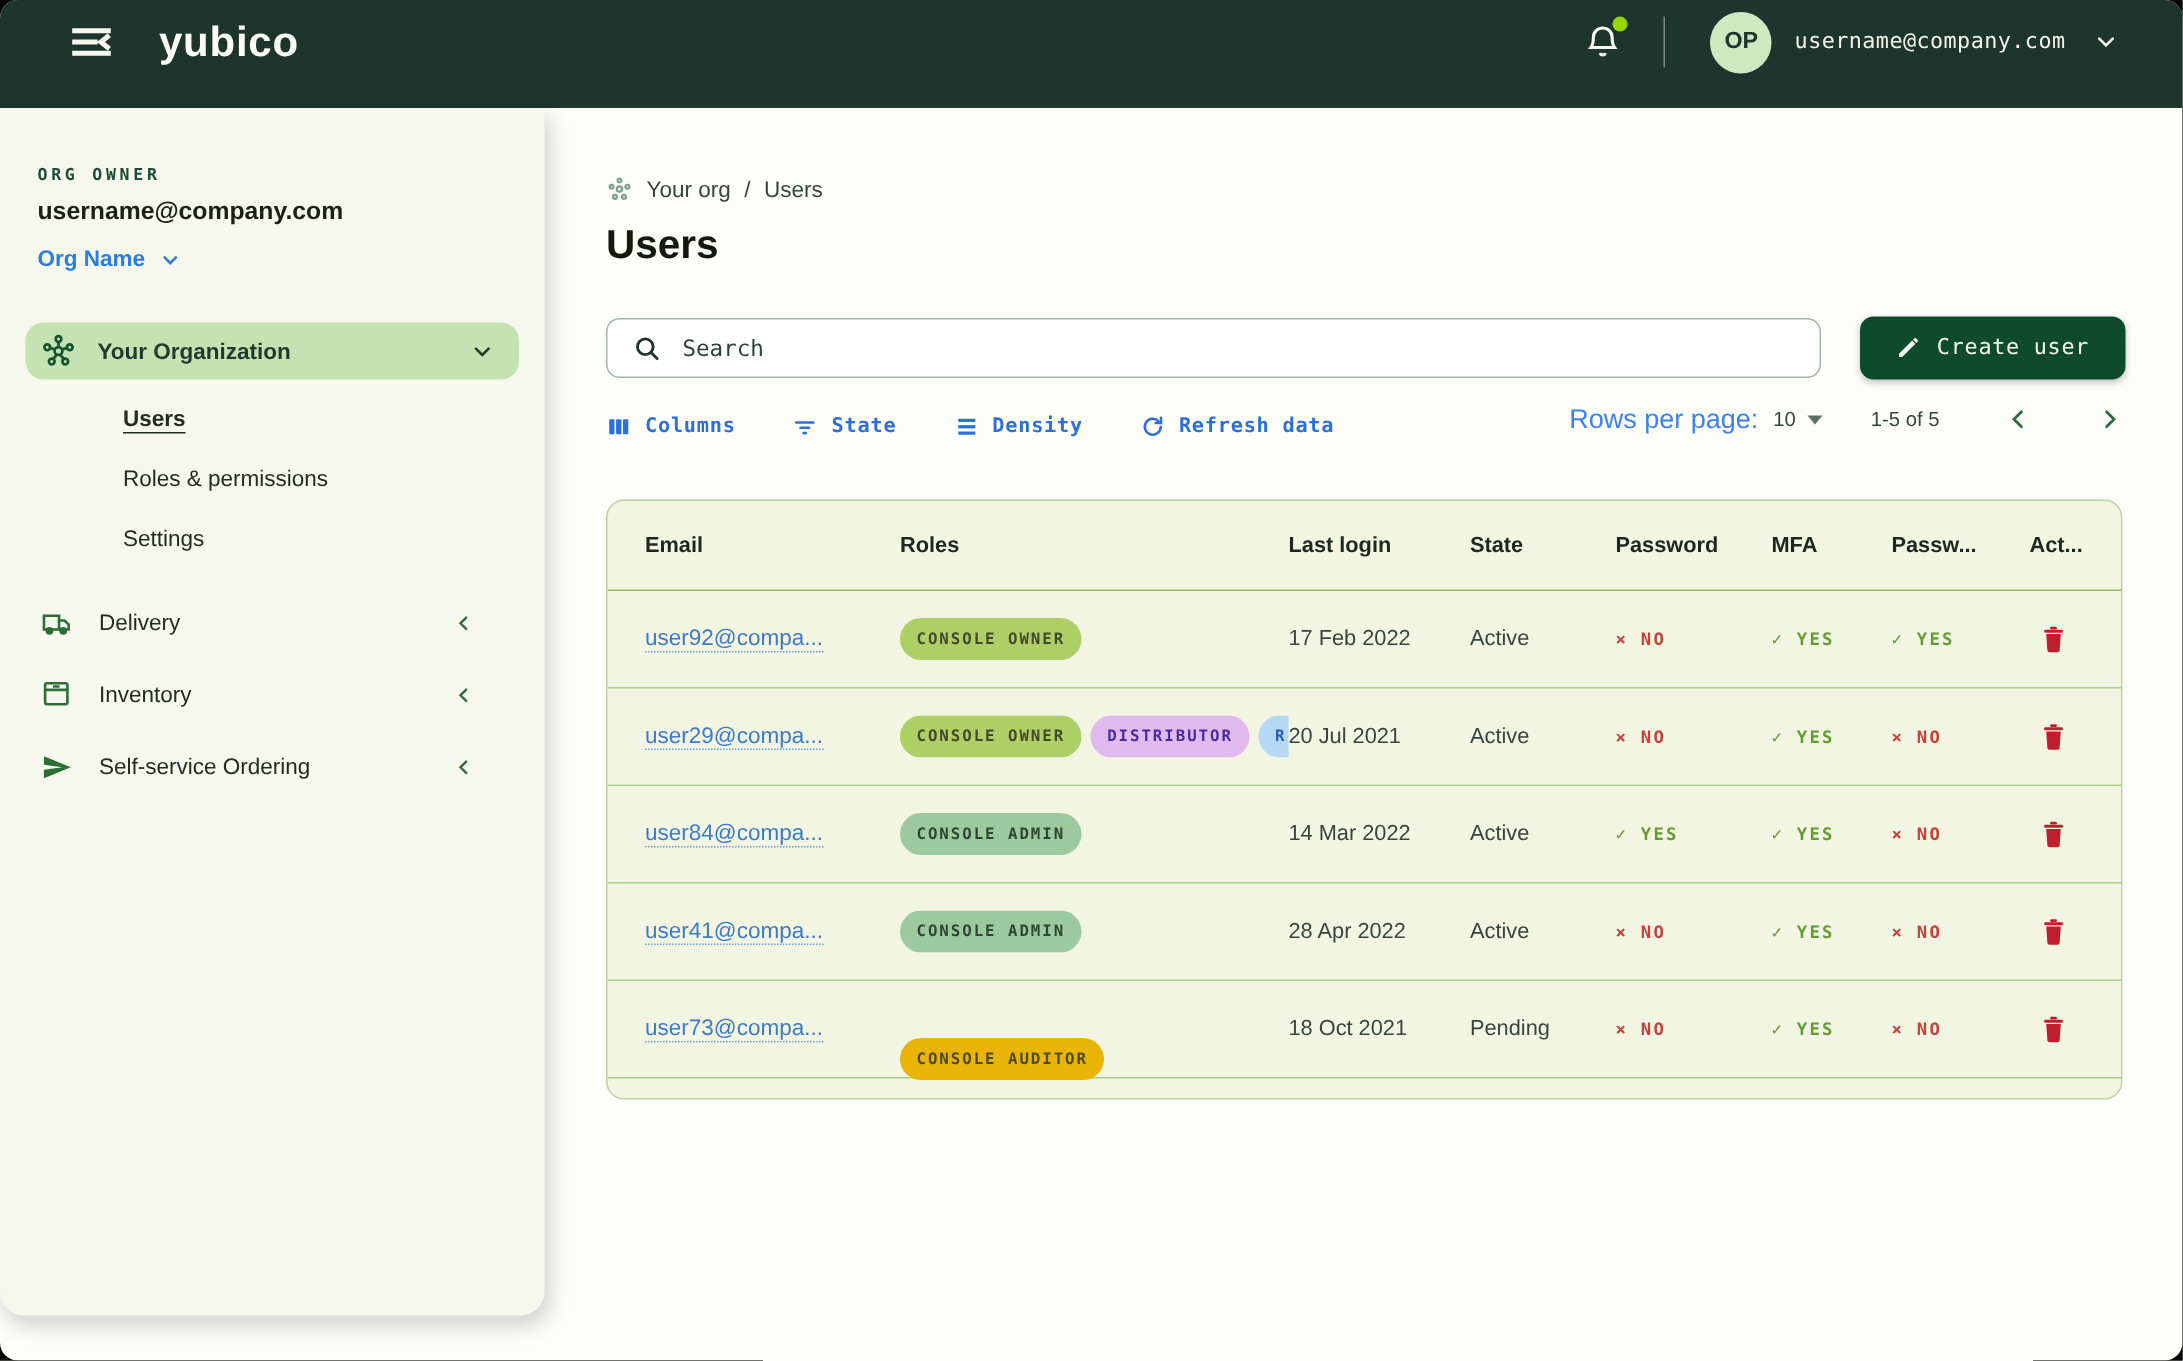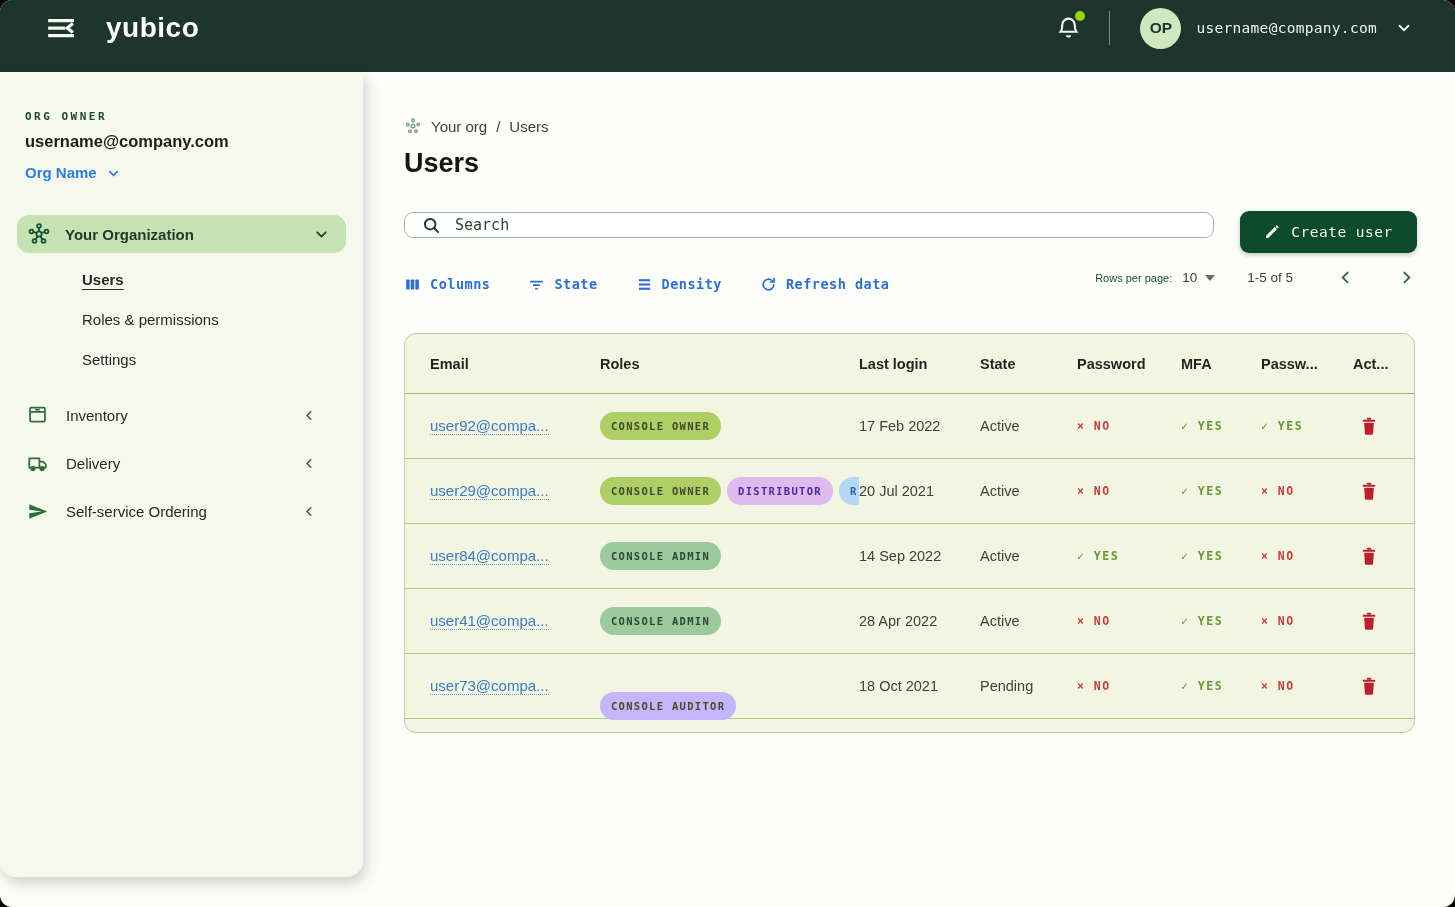--- a/index.html
+++ b/index.html
@@ -37,51 +37,51 @@
   .nav-row .collapse-caret { margin-left:auto; color:#2d6e36; display:flex; padding-right:22px; }
   .nav-gap { height:12px; }
 
   
   .main { position:absolute; left:404px; top:72px; right:0; bottom:0; }
   .breadcrumb { position:absolute; left:0; top:45px; display:flex; align-items:center; gap:9px; font-size:15px; color:#33463c; }
   .breadcrumb .bc-icon { width:18px; height:18px; color:#7fa38c; display:flex; }
   .bc-link { cursor:pointer; }
   .page-title { position:absolute; left:0; top:76px; font-size:27px; font-weight:bold; color:#14190f; }
 
-  .search-box { position:absolute; left:0; top:140px; width:810px; height:26px; background:#fff; border:1px solid #a3b6a6; border-radius:9px; display:flex; align-items:center; padding:0 16px; }
+  .search-box { position:absolute; left:0; top:140px; width:810px; height:40px; background:#fff; border:1px solid #a3b6a6; border-radius:9px; display:flex; align-items:center; padding:0 16px; }
   .search-box .search-icon { width:21px; height:21px; color:#1d352c; display:flex; margin-right:13px; }
   .search-box input { border:none; outline:none; flex:1; font-family:"DejaVu Sans Mono", monospace; font-size:15px; color:#1d352c; background:transparent; }
   .search-box input::placeholder { color:#2a4335; opacity:1; }
 
   .create-btn { position:absolute; left:836px; top:139px; width:177px; height:42px; background:#0e4a2c; color:#f4f6ee; border:none; border-radius:9px; font-family:"DejaVu Sans Mono", monospace; font-size:14.5px; letter-spacing:.5px; display:flex; align-items:center; justify-content:center; gap:11px; cursor:pointer; box-shadow:0 2px 4px rgba(20,40,30,.25); }
   .create-btn .pencil-icon { width:16px; height:16px; display:flex; }
 
   .toolbar { position:absolute; left:0; top:199px; height:26px; display:flex; align-items:center; gap:38px; }
   .tool-btn { display:flex; align-items:center; gap:9px; background:none; border:none; color:#2b6fd8; font-family:"DejaVu Sans Mono", monospace; font-size:13.5px; font-weight:bold; letter-spacing:.5px; cursor:pointer; }
   .tool-btn .t-icon { width:17px; height:17px; display:flex; }
 
   .pager { position:absolute; right:40px; top:197px; display:flex; align-items:center; }
-  .rpp-label { font-size:11px; color:#14532d; }
+  .rpp-label { font-size:18px; color:#3b82f6; }
   .rpp-select { display:flex; align-items:center; gap:8px; margin-left:10px; background:none; border:none; cursor:pointer; font-size:13.5px; color:#33463c; }
   .rpp-caret { width:0; height:0; border-left:5px solid transparent; border-right:5px solid transparent; border-top:6px solid #5c7063; }
   .range-text { font-size:13.5px; color:#33463c; margin-left:32px; }
   .pg-btn { background:none; border:none; color:#2c6b3f; cursor:pointer; display:flex; margin-left:44px; }
 
   
   .table-card { position:absolute; left:0; top:261px; width:1011px; height:400px; background:#f1f5e1; border:1px solid #bdd0a3; border-radius:12px; overflow:hidden; }
   .tgrid { display:grid; grid-template-columns:170px 259px 121px 97px 104px 80px 92px 1fr; align-items:center; padding:0 25px; }
   .thead { height:60px; border-bottom:1.5px solid #8cc068; font-size:14.5px; font-weight:bold; color:#1e271f; }
   .th { white-space:nowrap; overflow:hidden; }
   .trow { height:65px; border-bottom:1px solid #abcf87; }
   .email-link { font-size:15px; color:#3d7ac9; text-decoration:none; border-bottom:1.5px dotted #6e9ed8; width:fit-content; cursor:pointer; }
   .roles-cell { display:flex; align-items:center; gap:6px; overflow:hidden; white-space:nowrap; padding-right:2px; }
   .chip { font-family:"DejaVu Sans Mono", monospace; font-size:10.5px; font-weight:bold; letter-spacing:1.3px; padding:8px 11px; border-radius:14px; flex:0 0 auto; }
   .c-owner { background:#aecf65; color:#414a2d; }
   .c-admin { background:#9cca9e; color:#2e4733; }
-  .c-auditor { background:#c4b5fd; color:#4a4c20;margin-top:40px; }
+  .c-auditor { background:#eab308; color:#4a4c20;margin-top:40px; }
   .c-distributor { background:#e0b9ee; color:#4b2aa0; }
   .c-partial { background:#b5d9f4; color:#2a5db0; width:70px; }
   .cell { font-size:14.5px; color:#39443c; }
   .bool { font-family:"DejaVu Sans Mono", monospace; font-size:11.5px; font-weight:bold; letter-spacing:1.5px; }
   .bool.yes { color:#649b33; } .bool.yes::before { content:"✓ "; }
   .bool.no { color:#c8403a; } .bool.no::before { content:"× "; }
   .actions-cell { display:flex; justify-content:flex-start; padding-left:6px; }
   .trash-btn { background:none; border:none; color:#bf1f2c; cursor:pointer; display:flex; }
 </style>
 </head>
@@ -150,44 +150,44 @@
       </div>
 
       <div class="sub-item active">Users</div>
       <div class="sub-item">Roles &amp; permissions</div>
       <div class="sub-item">Settings</div>
 
       <div class="nav-gap"></div>
 
       <div class="nav-row collapsible">
         <span class="nav-icon">
-          <svg width="21" height="21" viewBox="0 0 24 24" fill="none" stroke="currentColor" stroke-width="2">
-              <rect x="3.5" y="4" width="17" height="16" rx="1.5"></rect>
-              <path d="M3.5 9h17"></path>
-              <path d="M9.5 6.5h5"></path>
-            </svg>
-        </span>
-        <span>Inventory</span>
-        <span class="collapse-caret">
-          <svg width="15" height="15" viewBox="0 0 24 24" fill="none" stroke="currentColor" stroke-width="2.6" stroke-linecap="round">
-              <path d="m14 6-6 6 6 6"></path>
-            </svg>
-        </span>
-      </div>
-
-      <div class="nav-row collapsible">
-        <span class="nav-icon">
           <svg width="23" height="23" viewBox="0 0 24 24" fill="none" stroke="currentColor" stroke-width="1.9">
               <path d="M2.5 6.5h11v10h-11z"></path>
               <path d="M13.5 10h4l3 3v3.5h-7"></path>
               <circle cx="6.5" cy="17.5" r="1.9" fill="currentColor"></circle>
               <circle cx="16.5" cy="17.5" r="1.9" fill="currentColor"></circle>
             </svg>
         </span>
         <span>Delivery</span>
+        <span class="collapse-caret">
+          <svg width="15" height="15" viewBox="0 0 24 24" fill="none" stroke="currentColor" stroke-width="2.6" stroke-linecap="round">
+              <path d="m14 6-6 6 6 6"></path>
+            </svg>
+        </span>
+      </div>
+
+      <div class="nav-row collapsible">
+        <span class="nav-icon">
+          <svg width="21" height="21" viewBox="0 0 24 24" fill="none" stroke="currentColor" stroke-width="2">
+              <rect x="3.5" y="4" width="17" height="16" rx="1.5"></rect>
+              <path d="M3.5 9h17"></path>
+              <path d="M9.5 6.5h5"></path>
+            </svg>
+        </span>
+        <span>Inventory</span>
         <span class="collapse-caret">
           <svg width="15" height="15" viewBox="0 0 24 24" fill="none" stroke="currentColor" stroke-width="2.6" stroke-linecap="round">
               <path d="m14 6-6 6 6 6"></path>
             </svg>
         </span>
       </div>
 
       <div class="nav-row collapsible">
         <span class="nav-icon">
           <svg width="23" height="23" viewBox="0 0 24 24" fill="currentColor">
@@ -356,21 +356,21 @@
               </svg>
             </button>
         </div>
       </div>
 
       <div class="tgrid trow">
         <a class="email-link">user84@compa...</a>
         <div class="roles-cell">
           <span class="chip c-admin">CONSOLE ADMIN</span>
         </div>
-        <div class="cell">14 Sep 2022</div>
+        <div class="cell">14 Mar 2022</div>
         <div class="cell">Active</div>
         <div class="bool yes">YES</div>
         <div class="bool yes">YES</div>
         <div class="bool no">NO</div>
         <div class="actions-cell">
           <button class="trash-btn">
               <svg width="20" height="22" viewBox="0 0 24 24" fill="currentColor">
                 <path d="M6.2 8h11.6l-.9 13.2a1.5 1.5 0 0 1-1.5 1.3H8.6a1.5 1.5 0 0 1-1.5-1.3L6.2 8z"></path>
                 <rect x="4.5" y="4.6" width="15" height="2.3" rx="1"></rect>
                 <rect x="9.3" y="2.2" width="5.4" height="2.2" rx="1"></rect>

